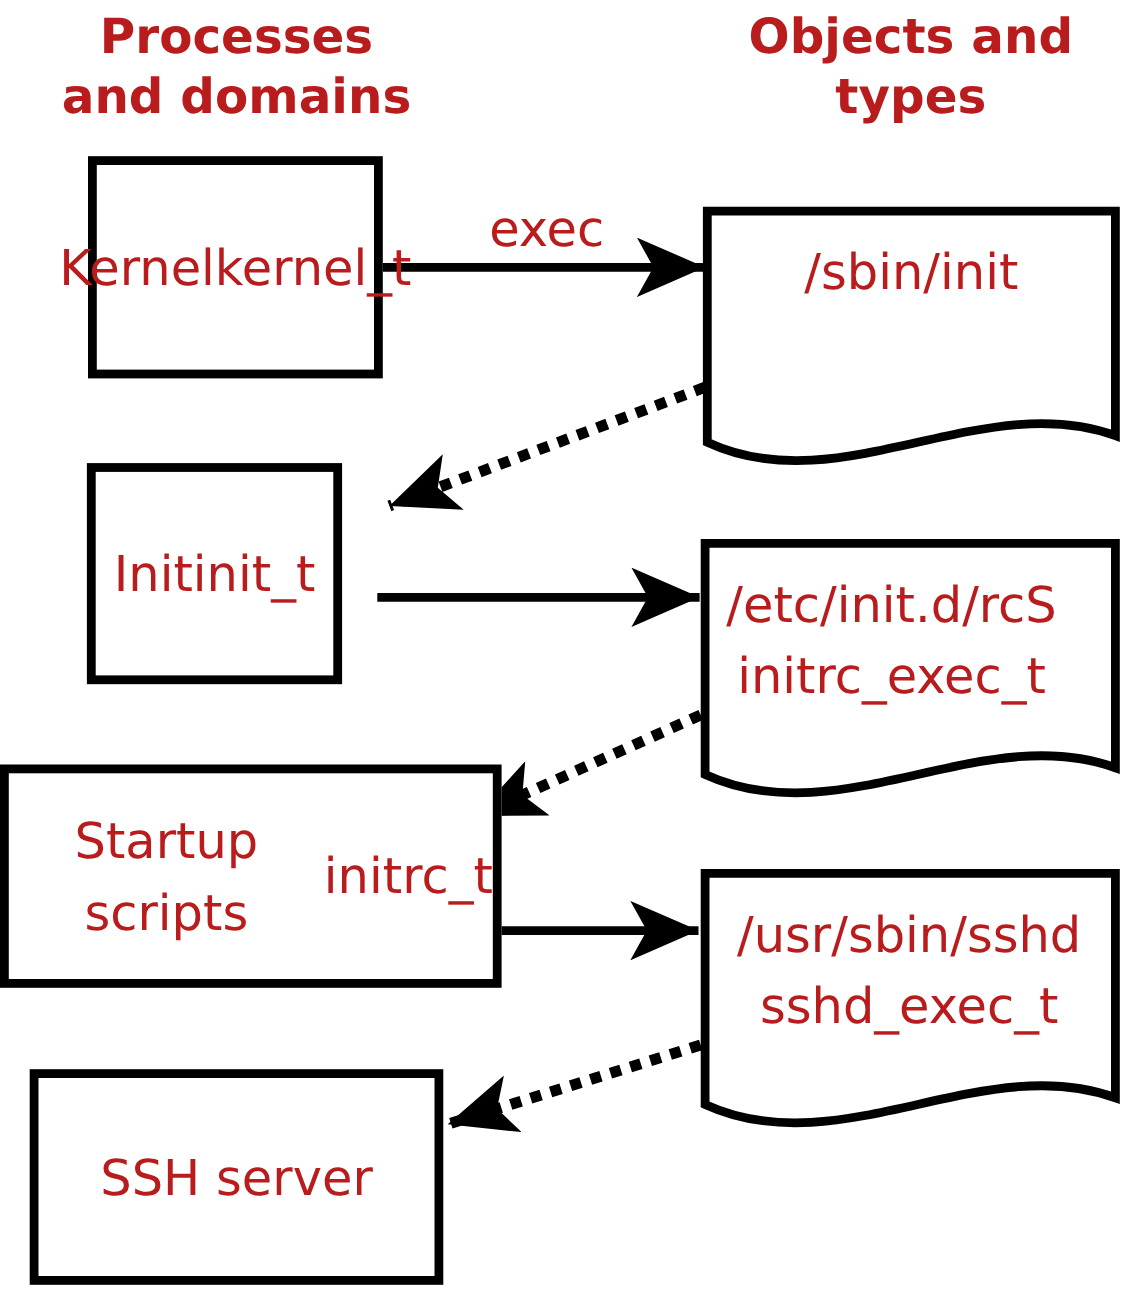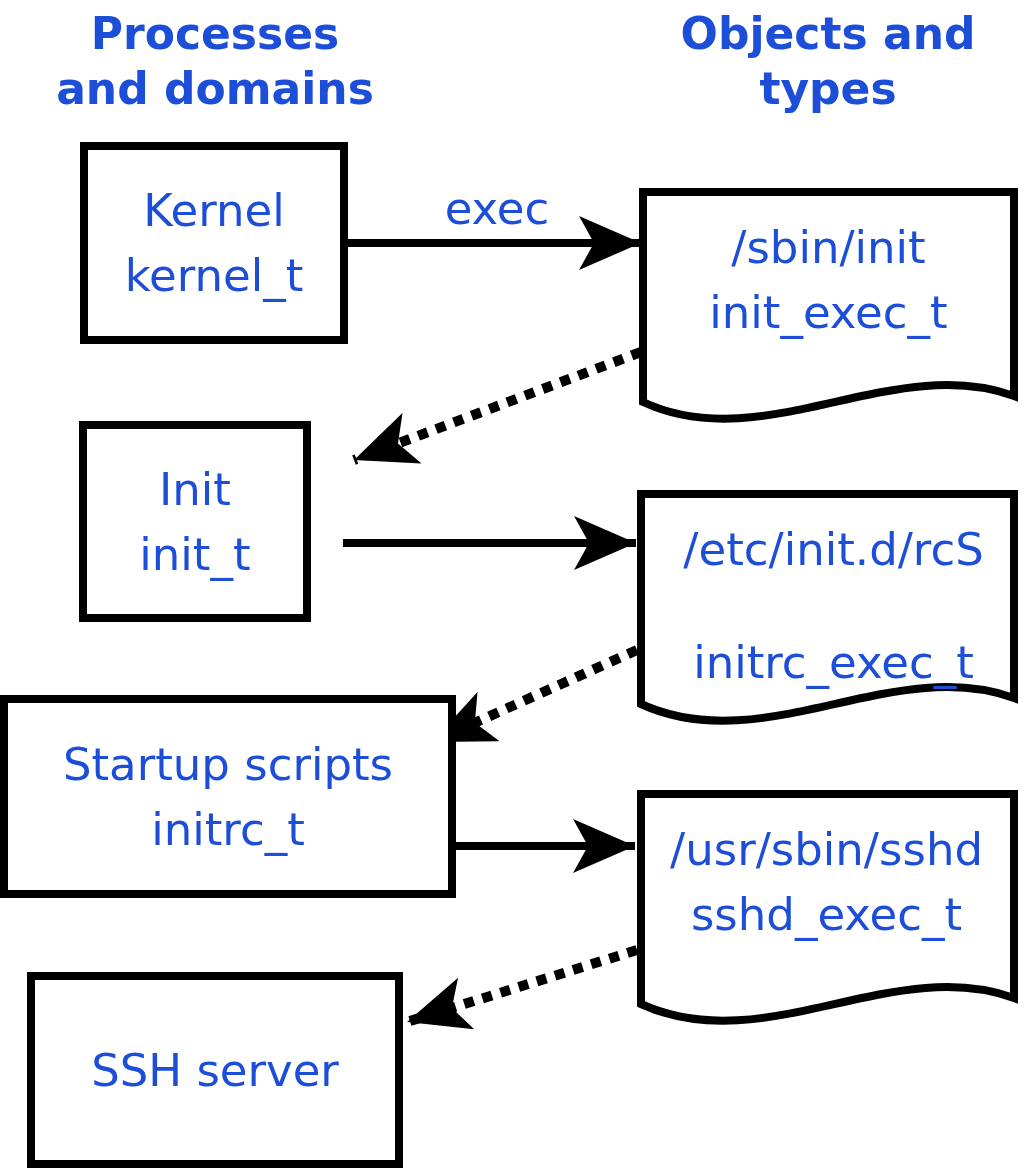--- a/index.html
+++ b/index.html
@@ -1,21 +1,21 @@
 <!DOCTYPE html>
 <html><head>
 <meta charset="utf-8">
 <style>
   html, body { margin: 0; padding: 0; background: #ffffff; }
   .stage {
     position: relative;
     width: 1024px;
     height: 1173px;
     background: #ffffff;
-    color: #1d4ed8;
+    color: #b91c1c;
     font-family: "DejaVu Sans", "Liberation Sans", sans-serif;
     overflow: hidden;
   }
   svg.canvas { position: absolute; left: 0; top: 0; }
 
   .hdr {
     position: absolute;
     font-weight: bold;
     font-size: 44px;
     line-height: 55px;
@@ -24,21 +24,21 @@
   }
   #hdr-left  { left: 45px;  top: 6px; width: 340px; }
   #hdr-right { left: 663px; top: 6px; width: 330px; }
 
   .pbox {
     position: absolute;
     box-sizing: border-box;
     border: 8px solid #000000;
     background: #ffffff;
     display: flex;
-    flex-direction: column;
+    flex-direction: row;
     align-items: center;
     justify-content: center;
     text-align: center;
     font-size: 45px;
     line-height: 65px;
   }
   #box-kernel { left: 80px; top: 142px; width: 268px; height: 202px; }
   #box-init   { left: 79px; top: 421px; width: 232px; height: 201px; }
   #box-initrc { left: 0px;  top: 695px; width: 456px; height: 203px; }
   #box-sshd   { left: 27px; top: 972px; width: 376px; height: 196px; gap: 46px; }
@@ -46,21 +46,21 @@
   .objtext {
     position: absolute;
     display: flex;
     flex-direction: column;
     text-align: center;
     font-size: 45px;
     line-height: 65px;
     width: 371px;
   }
   #objtext-1 { left: 643px; top: 215px; }
-  #objtext-2 { left: 648px; top: 517px; gap: 48px; }
+  #objtext-2 { left: 625px; top: 517px; }
   #objtext-3 { left: 641px; top: 817px; }
 
   .exec-label {
     position: absolute;
     left: 427px; top: 182px; width: 140px;
     font-size: 45px;
     text-align: center;
   }
 
   .doc-shape { fill: #ffffff; stroke: #000000; stroke-width: 8; stroke-linejoin: miter; }
@@ -108,21 +108,20 @@
   <div class="pbox" id="box-initrc">
     <div>Startup scripts</div>
     <div>initrc_t</div>
   </div>
   <div class="pbox" id="box-sshd">
     <div>SSH server</div>
   </div>
 
   <div class="objtext" id="objtext-1">
     <div>/sbin/init</div>
-    <div>init_exec_t</div>
   </div>
   <div class="objtext" id="objtext-2">
     <div>/etc/init.d/rcS</div>
     <div>initrc_exec_t</div>
   </div>
   <div class="objtext" id="objtext-3">
     <div>/usr/sbin/sshd</div>
     <div>sshd_exec_t</div>
   </div>
 

